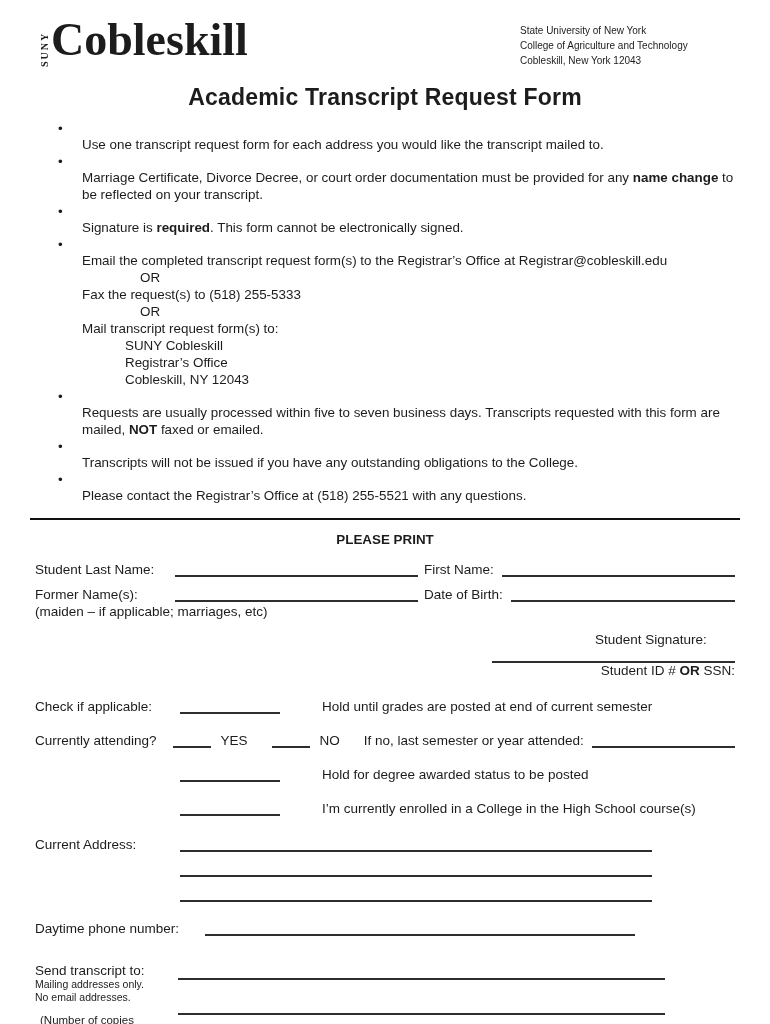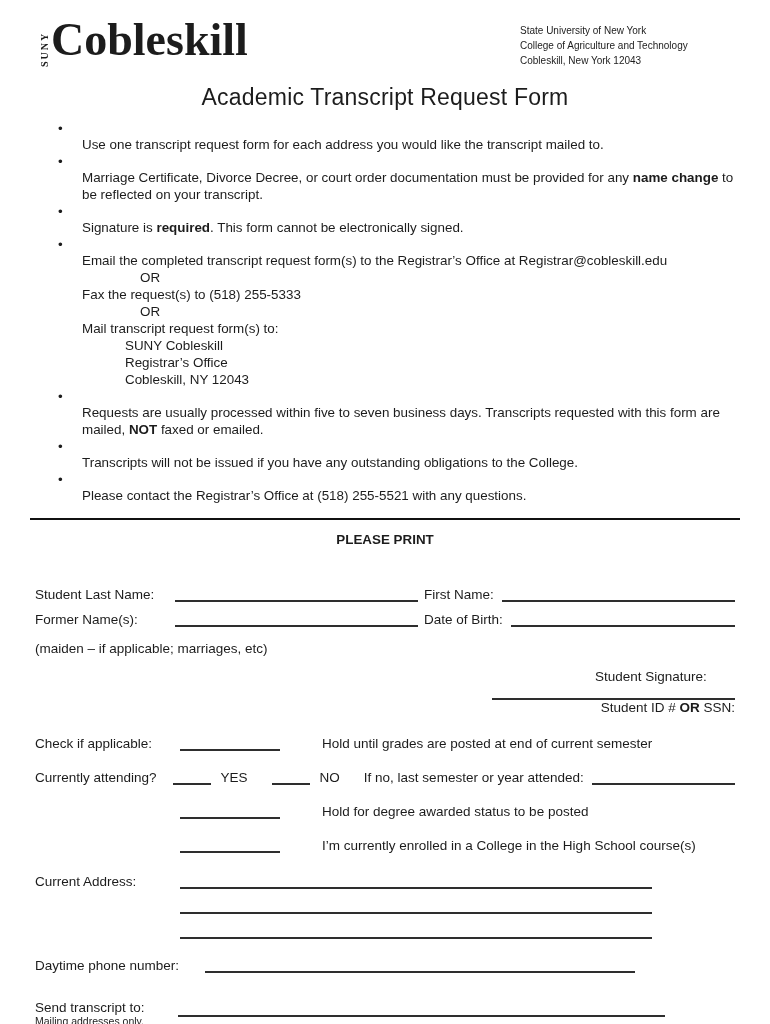--- a/index.html
+++ b/index.html
@@ -17,21 +17,21 @@
     font-family:"Liberation Serif", serif; font-weight:700;
     font-size:10px; letter-spacing:2px; line-height:1;
     height:42px; margin-top:9px;
   }
   .logo-name {
     font-family:"Liberation Serif", serif; font-weight:600;
     font-size:46px; line-height:1.05; letter-spacing:0px; margin-left:1px;
   }
   .addr { margin-left:auto; font-size:10px; line-height:15px; padding-top:7px; width:220px; }
   
-  .title { text-align:center; font-size:23px; font-weight:400; margin-top:16px; letter-spacing:0.2px; }
+  .title { text-align:center; font-size:23px; font-weight:700; margin-top:16px; letter-spacing:0.2px; }
   
   .instructions { margin:9px 30px 0 30px; font-size:13.4px; line-height:17px; }
   .ins-heading { font-size:13.4px; font-weight:700; text-align:center; margin-bottom:3px; }
   .bullet { display:flex; }
   .dot { flex:none; width:12px; margin-left:28px; text-align:left; }
   .btext { flex:1; margin-left:12px; padding-right:2px;margin-top:16px; }
   .sub-or   { margin-left:110px; }
   .sub-flush{ margin-left:52px; }
   .sub-addr { margin-left:95px; }
   
@@ -48,23 +48,23 @@
   .bl-243 { width:243px; flex:none; }
   .bl-100 { width:100px; flex:none; }
   .bl-38  { width:38px;  flex:none; }
   .bl-430 { width:430px; flex:none; }
   .bl-472 { width:472px; flex:none; }
   .flex1 { flex:1; }
   .ml6  { margin-left:6px; }  .ml8  { margin-left:8px; }
   .ml10 { margin-left:10px; }
   .ml16 { margin-left:16px; } .ml24 { margin-left:24px; }
   .ml42 { margin-left:42px; } .ml145{ margin-left:145px; }
-  .mt2  { margin-top:14px; }   .mt13 { margin-top:13px;flex-direction:column; }
+  .mt2  { margin-top:2px; }   .mt13 { margin-top:13px;flex-direction:column; }
   .mt16 { margin-top:16px; }  .mt17 { margin-top:7px; }
-  .mt18 { margin-top:18px; }  .mt20 { margin-top:37px; }
+  .mt18 { margin-top:18px; }  .mt20 { margin-top:12px; }
   .mt27 { margin-top:27px; }
   .note-small { font-size:10.5px; line-height:13px; }
   
   .send-block { display:flex; align-items:flex-start; }
   .send-left { width:140px; flex:none; }
   .send-right { width:487px; flex:none; margin-left:3px; display:flex; flex-direction:column; }
   .line-full { border-bottom:2px solid #2e2e2e; width:100%; height:0; }
   .copies { font-size:11.5px; line-height:15px; margin-top:9px; }
   .copies-l1 { margin-left:5px; }
   .copies-l2 { margin-left:10px; display:flex; align-items:flex-end; }

